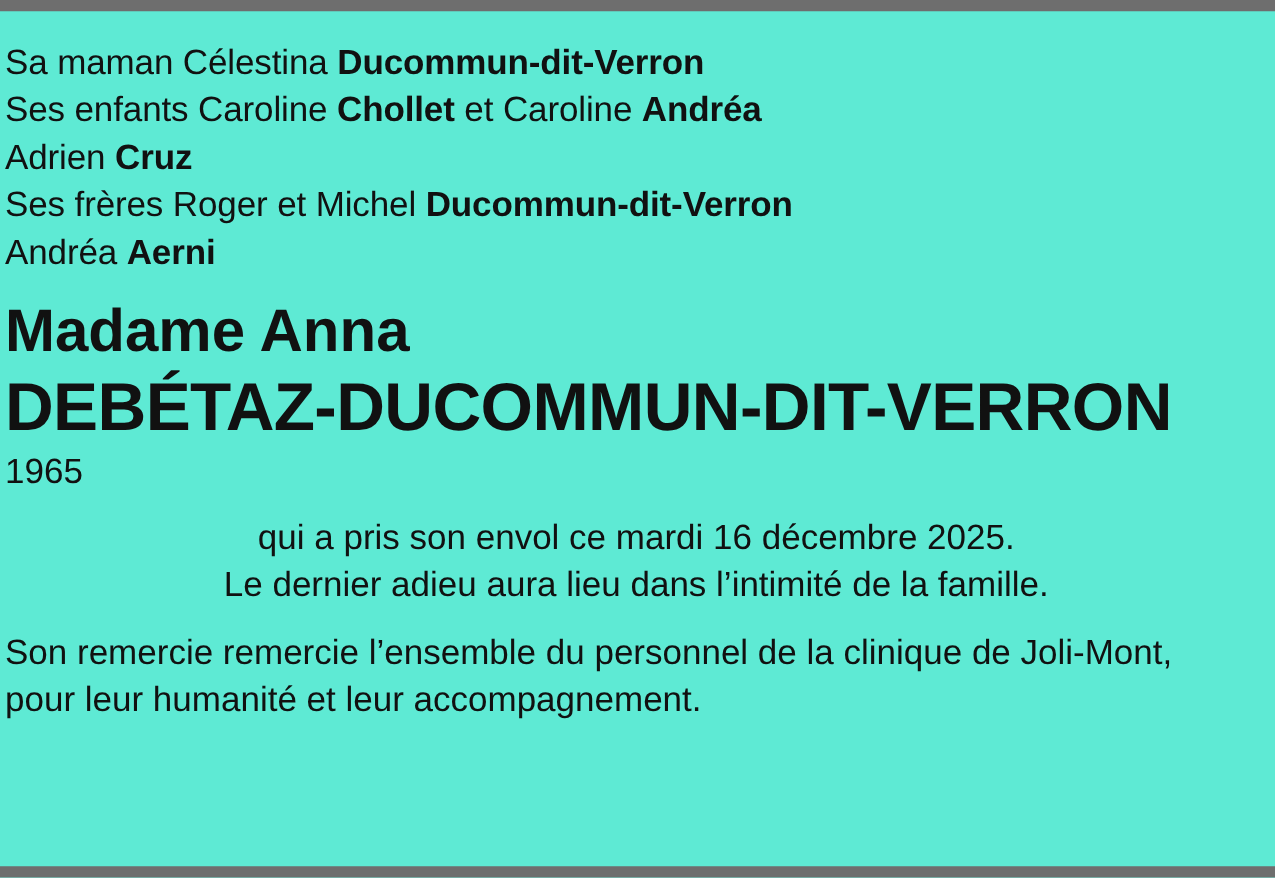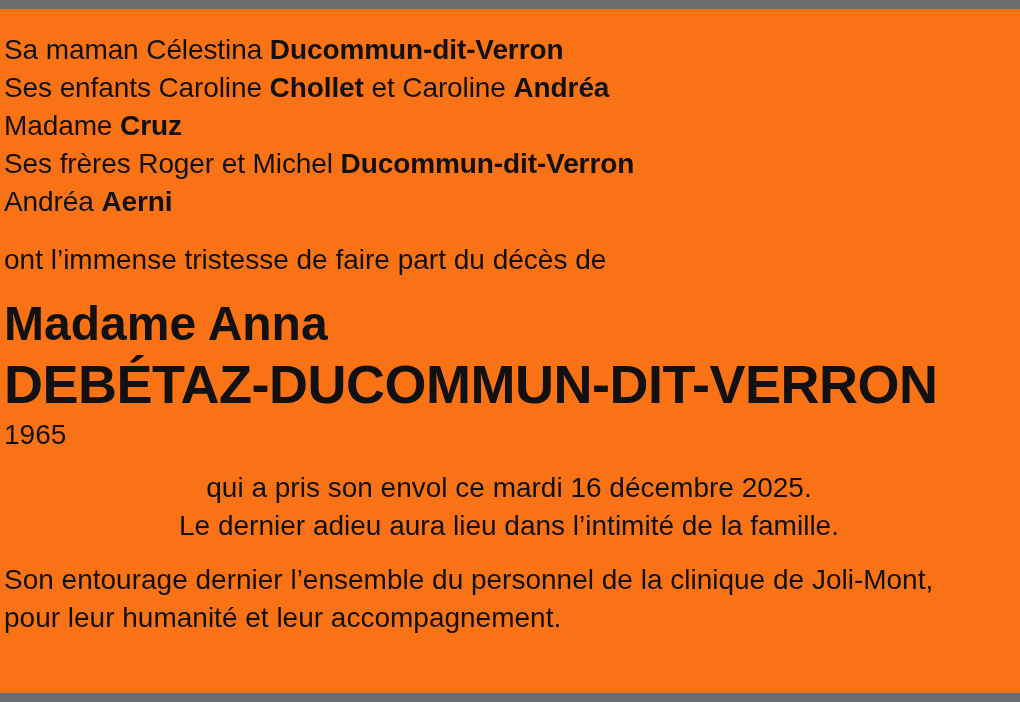--- a/index.html
+++ b/index.html
@@ -11,21 +11,21 @@
     height: 702px;
     background: #f0f0f0;
     font-family: "Liberation Sans", sans-serif;
     color: #111111;
     overflow: hidden;
   }
   .notice {
     position: relative;
     width: 1020px;
     height: 702px;
-    background: #f97316;
+    background: #5eead4;
     box-sizing: border-box;
   }
   .rule-top {
     position: absolute;
     top: 0;
     left: 0;
     width: 1020px;
     height: 9px;
     background: #6e6e6e;
   }
@@ -115,45 +115,44 @@
   <div class="content">
 
     <div class="family-block">
       <div class="family-line">
         <span>Sa maman Célestina </span><b>Ducommun-dit-Verron</b><span></span><b></b>
       </div>
       <div class="family-line">
         <span>Ses enfants Caroline </span><b>Chollet</b><span> et Caroline </span><b>Andréa</b>
       </div>
       <div class="family-line">
-        <span>Madame </span><b>Cruz</b><span></span><b></b>
+        <span>Adrien </span><b>Cruz</b><span></span><b></b>
       </div>
       <div class="family-line">
         <span>Ses frères Roger et Michel </span><b>Ducommun-dit-Verron</b><span></span><b></b>
       </div>
       <div class="family-line">
         <span>Andréa </span><b>Aerni</b><span></span><b></b>
       </div>
     </div>
 
-    <div class="announce">ont l’immense tristesse de faire part du décès de</div>
 
     <div class="deceased">
       <div class="deceased-first">Madame Anna</div>
       <div class="deceased-last">DEBÉTAZ-DUCOMMUN-DIT-VERRON</div>
       <div class="deceased-year">1965</div>
     </div>
 
     <div class="passing">
       <div class="passing-line">qui a pris son envol ce mardi 16 décembre 2025.</div>
       <div class="passing-line">Le dernier adieu aura lieu dans l’intimité de la famille.</div>
     </div>
 
     <div class="thanks">
-      <div class="thanks-line">Son entourage dernier l’ensemble du personnel de la clinique de Joli-Mont,</div>
+      <div class="thanks-line">Son remercie remercie l’ensemble du personnel de la clinique de Joli-Mont,</div>
       <div class="thanks-line">pour leur humanité et leur accompagnement.</div>
     </div>
 
   </div>
 
   <div class="rule-bottom"></div>
 
 </div>
 
 </body></html>

